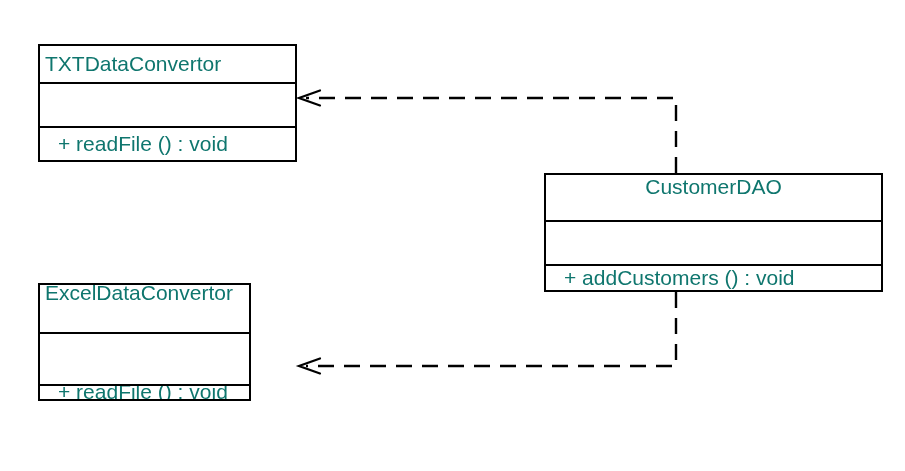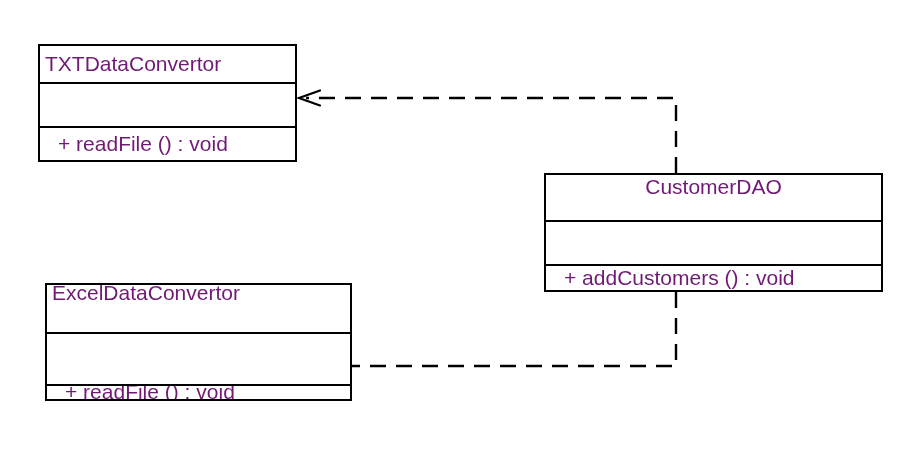--- a/index.html
+++ b/index.html
@@ -21,21 +21,21 @@
     box-sizing: border-box;
     background: #ffffff;
     border: 2px solid #000000;
     display: flex;
     flex-direction: column;
   }
   .compartment {
     box-sizing: border-box;
     display: flex;
     align-items: center;
-    color: #701a75;
+    color: #0f766e;
     overflow: hidden;
     white-space: nowrap;
   }
   .compartment.divider-top {
     border-top: 2px solid #000000;
   }
   .name-compartment {
     justify-content: center;
     font-size: 21px;
     letter-spacing: 0px;
@@ -58,23 +58,23 @@
     left: 38px;
     top: 44px;
     width: 259px;
     height: 118px;
   }
   #txt-data-convertor .name-compartment   { height: 36px; }
   #txt-data-convertor .attr-compartment   { height: 44px; }
   #txt-data-convertor .method-compartment { height: 34px; }
 
   #excel-data-convertor {
-    left: 45px;
+    left: 38px;
     top: 283px;
-    width: 307px;
+    width: 213px;
     height: 118px;
     gap: 32px;
   }
   #excel-data-convertor .name-compartment   { height: 36px; }
   #excel-data-convertor .attr-compartment   { height: 44px; }
   #excel-data-convertor .method-compartment { height: 34px; }
 
   #customer-dao {
     left: 544px;
     top: 173px;

